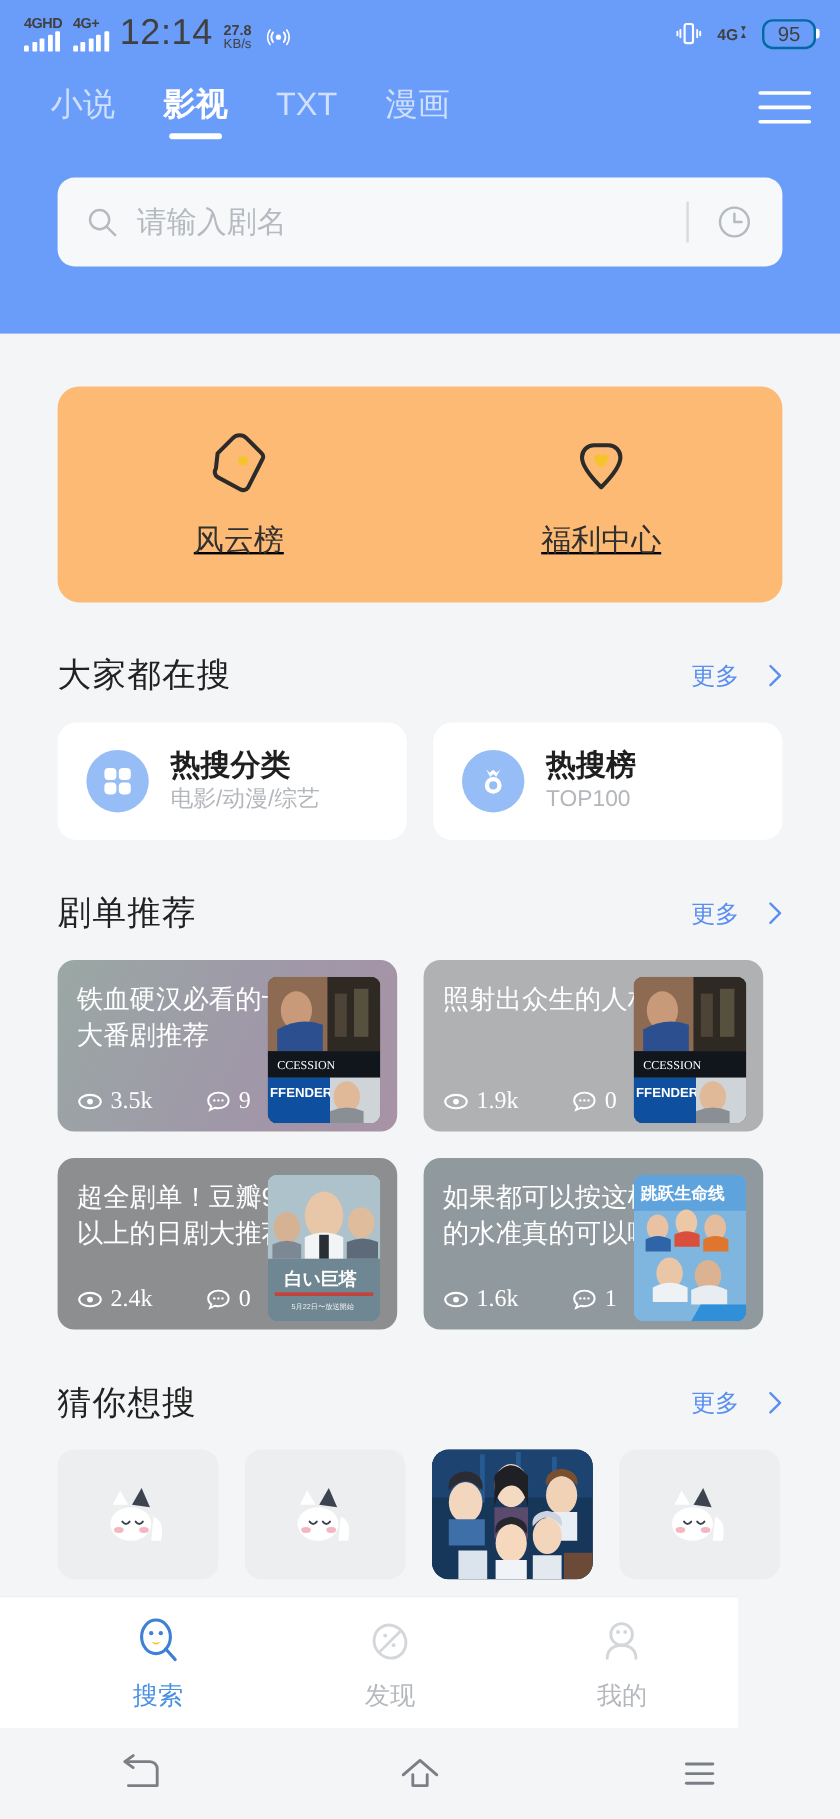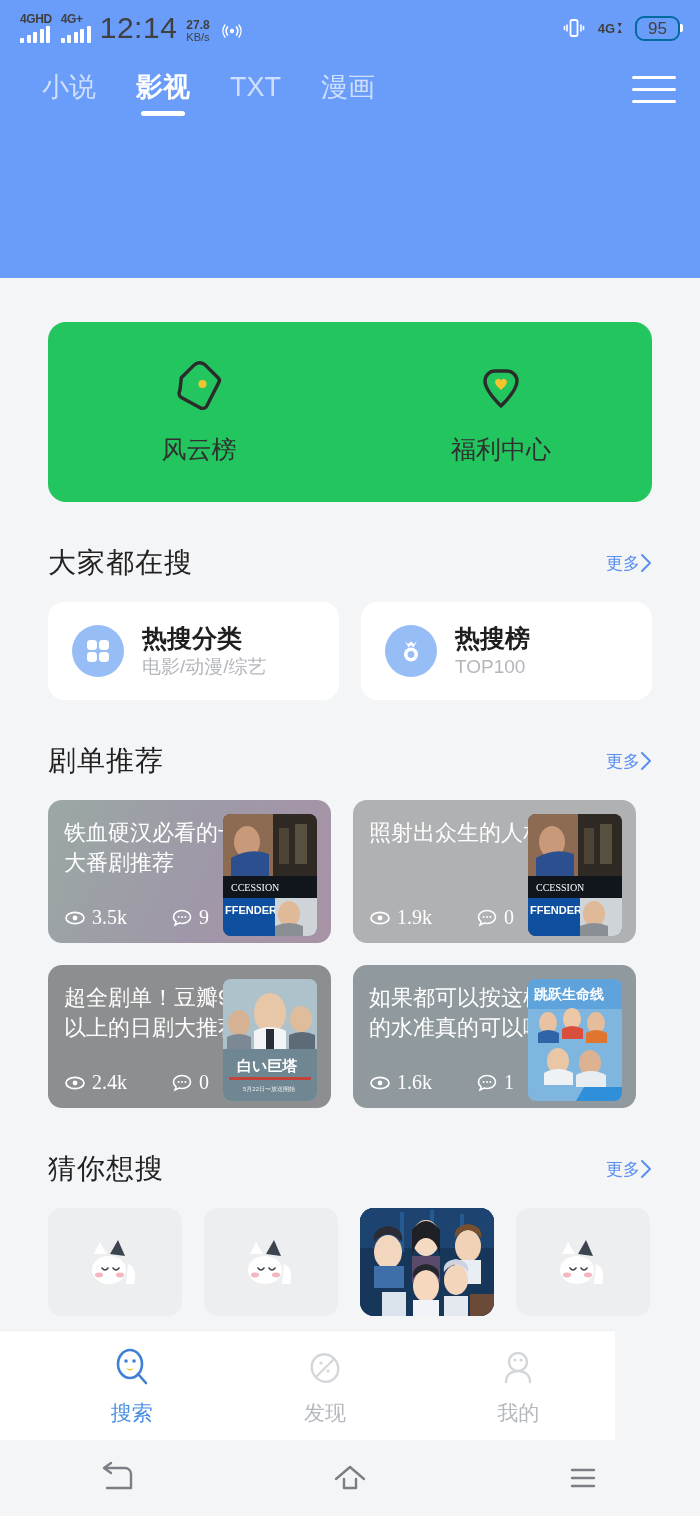--- a/index.html
+++ b/index.html
@@ -84,37 +84,37 @@
   }
   .search-input::placeholder { color: #b6bac0; }
   .divider-v { width: 2px; height: 34px; background: #d8dade; margin: 0 20px 0 6px; }
   .hist-icon { width: 36px; height: 36px; flex: 0 0 auto; cursor: pointer; }
 
   
   .body { position: absolute; top: 278px; left: 0; width: 700px; bottom: 0; }
 
   
   .quickcard {
-    margin: 44px 48px 0 48px; background: #22c55e; border-radius: 18px;
-    height: 180px; display: flex; align-items: center;
+    margin: 44px 48px 0 48px; background: #fdba74; border-radius: 18px;
+    height: 180px; display: flex; align-items: center; text-decoration: underline;
   }
   .quick {
     flex: 1; display: flex; flex-direction: column; align-items: center; cursor: pointer;
   }
   .quick .qi { height: 58px; display: flex; align-items: center; justify-content: center; }
   .quick .ql { margin-top: 16px; font-size: 25px; color: #303030; }
 
   
   .sechead {
     display: flex; align-items: center; padding: 0 48px; margin-top: 42px;
   }
   .sechead .t { font-size: 28px; color: #222; font-weight: 500; letter-spacing: 1px; }
   .sechead .more {
-    margin-left: auto; display: flex; align-items: center; gap: 0;
-    color: #5a8ff0; font-size: 17px; cursor: pointer;
+    margin-left: auto; display: flex; align-items: center; gap: 24px;
+    color: #5a8ff0; font-size: 20px; cursor: pointer;
   }
   .chev { width: 12px; height: 20px; }
 
   
   .hotrow { display: flex; gap: 22px; padding: 0 48px; margin-top: 20px; }
   .hotcard {
     flex: 1; background: #ffffff; border-radius: 16px; height: 98px;
     display: flex; align-items: center; padding: 0 24px; cursor: pointer;
   }
   .hot-ico {
@@ -248,20 +248,38 @@
       <div class="tab active"><span>影视</span></div>
       <div class="tab"><span>TXT</span></div>
       <div class="tab"><span>漫画</span></div>
       <div class="hamburger">
         <span></span>
           <span></span>
           <span></span>
       </div>
     </div>
 
+    <div class="searchwrap">
+      <div class="searchbar">
+        <span class="search-icon">
+          <svg width="30" height="30" viewBox="0 0 30 30">
+            <circle cx="13" cy="13" r="8" stroke="#b6bac0" stroke-width="2" fill="none"></circle>
+            <line x1="19" y1="19" x2="26" y2="26" stroke="#b6bac0" stroke-width="2" stroke-linecap="round"></line>
+          </svg>
+        </span>
+        <input class="search-input" type="text" placeholder="请输入剧名" style="">
+        <span class="divider-v"></span>
+        <span class="hist-icon">
+          <svg width="36" height="36" viewBox="0 0 36 36">
+            <circle cx="18" cy="18" r="12" stroke="#b6bac0" stroke-width="2" fill="none"></circle>
+            <path d="M18 11v7h6" stroke="#b6bac0" stroke-width="2" fill="none" stroke-linecap="round" stroke-linejoin="round"></path>
+          </svg>
+        </span>
+      </div>
+    </div>
   </div>
 
   <div class="body">
 
     <div class="quickcard">
       <div class="quick">
         <span class="qi">
           <svg width="56" height="56" viewBox="0 0 56 56">
             <path d="M22 8 L40 8 A8 8 0 0 1 48 16 L48 34 A4 4 0 0 1 44.5 38 L20 46 A5 5 0 0 1 14 42 L8 22 A5 5 0 0 1 12 16 Z" transform="rotate(-45 28 27)" stroke="#2b2b2b" stroke-width="3.4" fill="none" stroke-linejoin="round"></path>
             <circle cx="31.5" cy="24" r="4" fill="#f5c32c"></circle>

